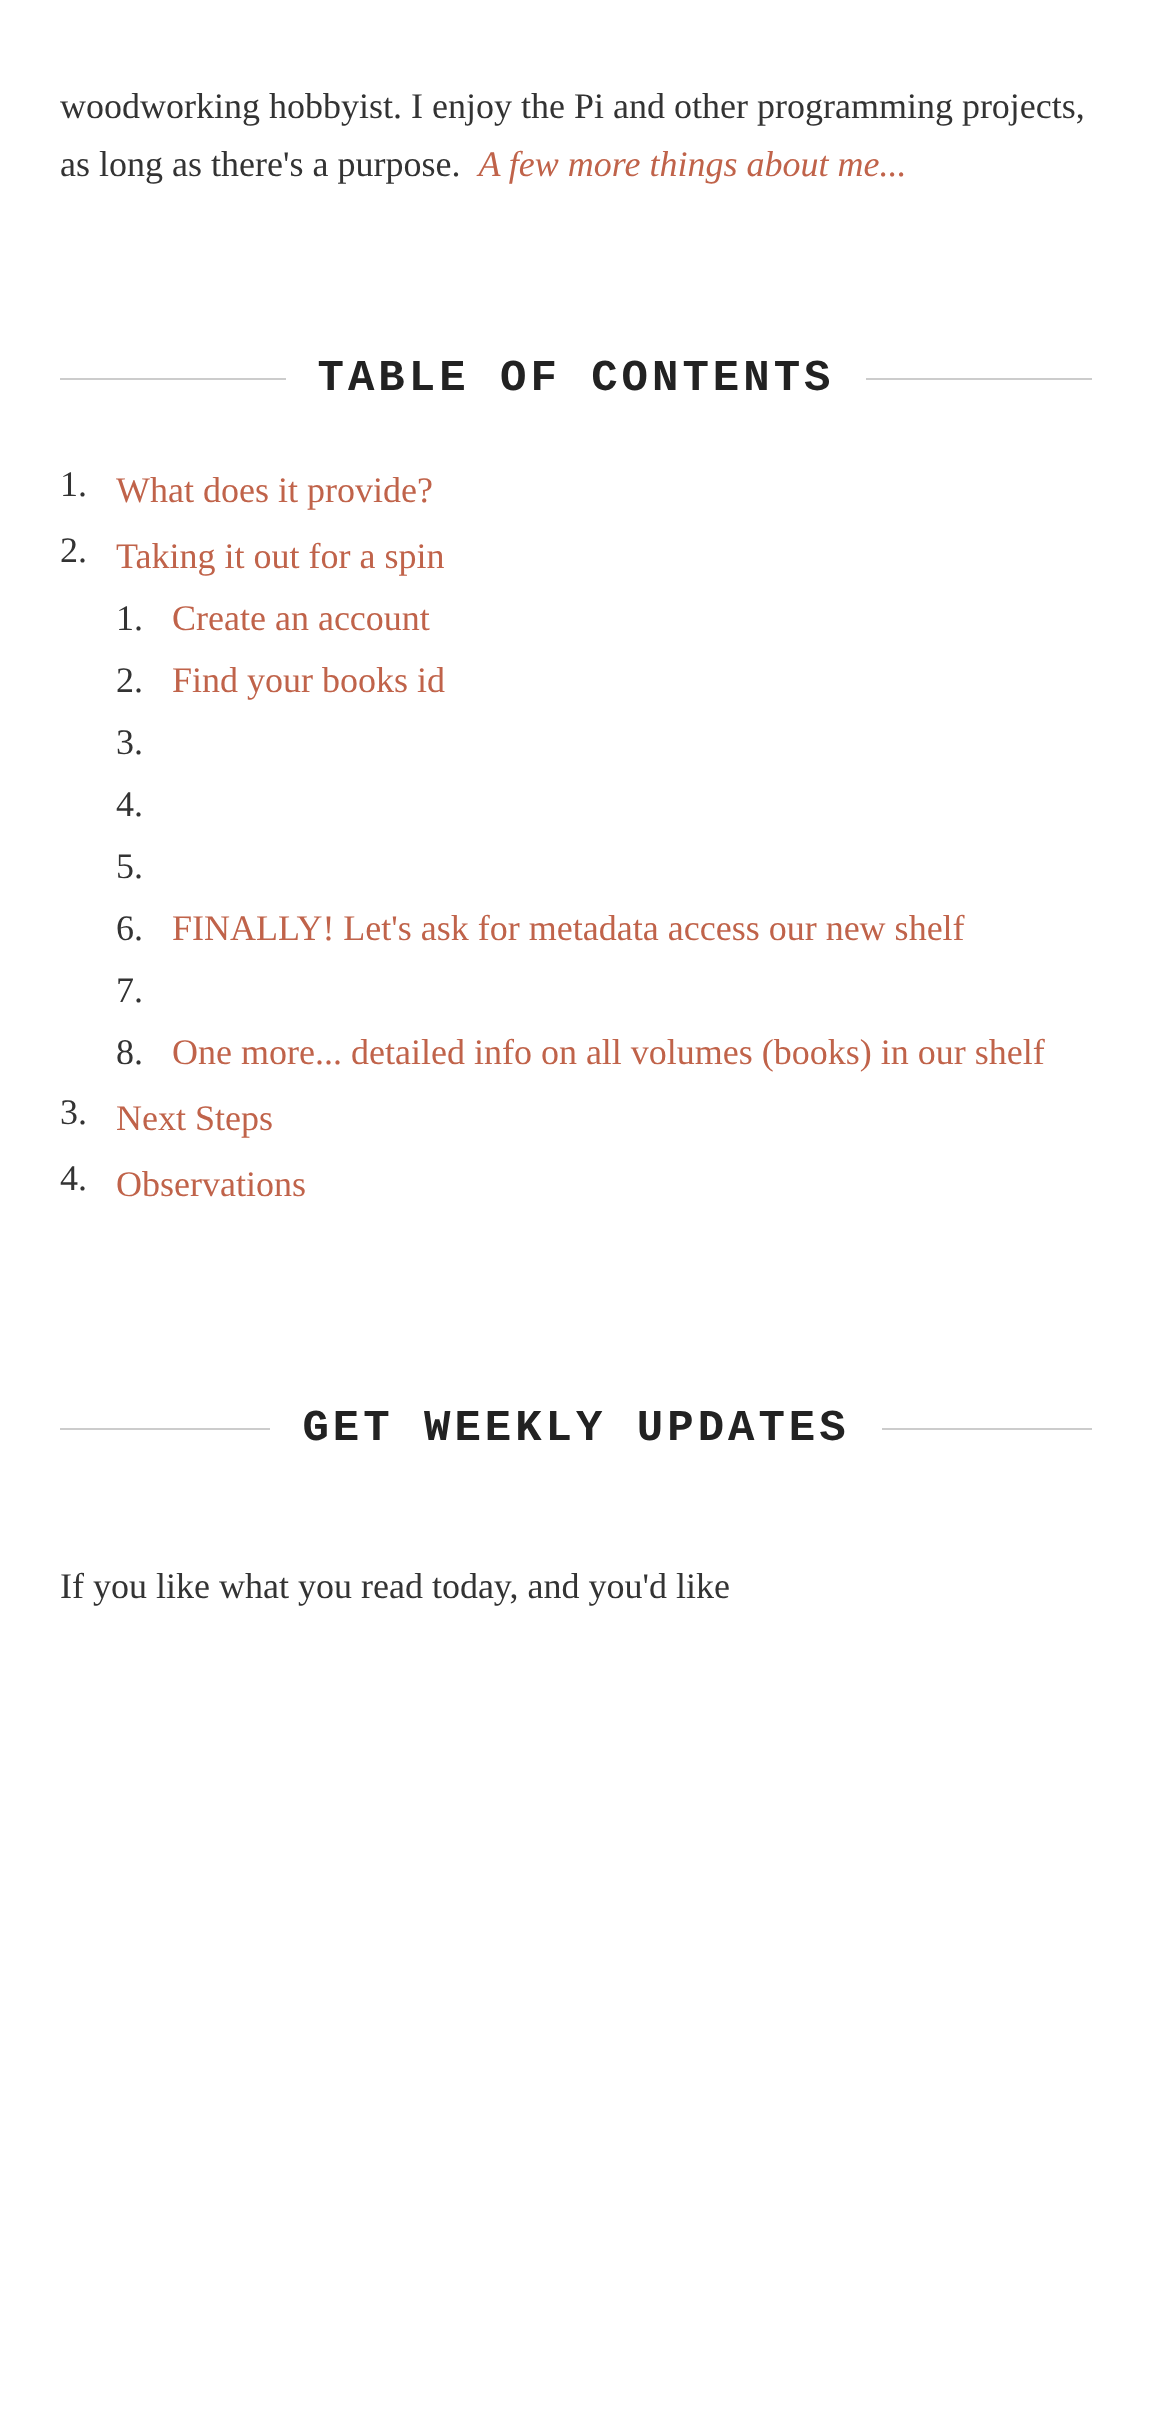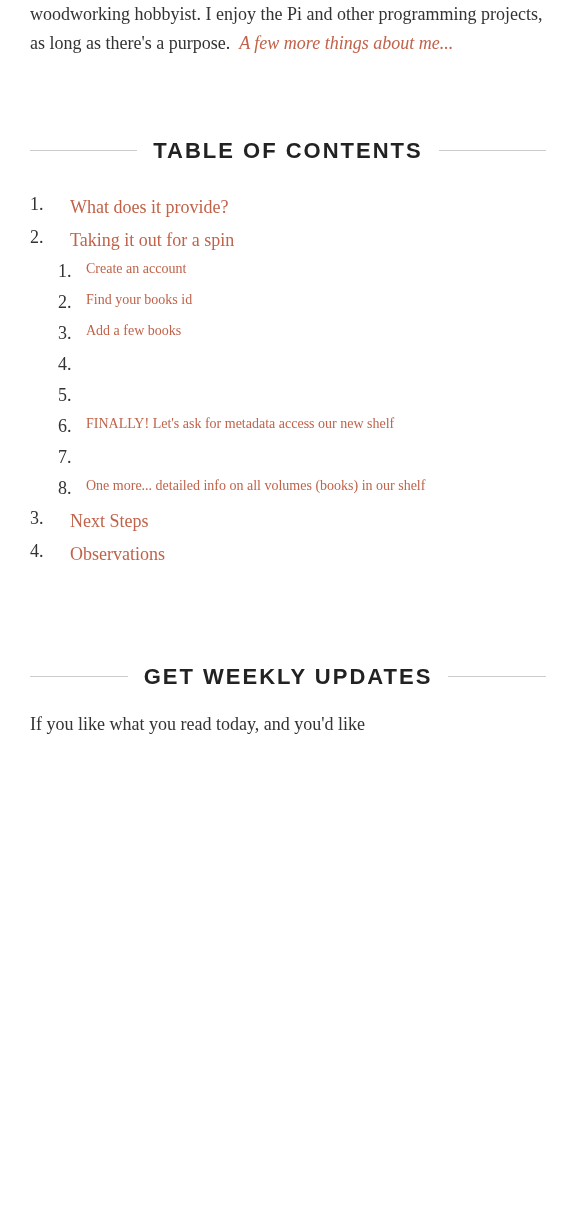--- a/index.html
+++ b/index.html
@@ -12,20 +12,21 @@
       font-family: Georgia, 'Times New Roman', serif;
       font-size: 18px;
       color: #333;
       background: #fff;
       width: 576px;
       min-height: 1212px;
     }
 
     .intro-section {
       padding: 0 30px 30px 30px;
+      margin-top: 39px;
     }
 
     .intro-text {
       font-size: 18px;
       line-height: 1.6;
       color: #333;
     }
 
     .intro-link {
       color: #c0634a;
@@ -40,21 +41,21 @@
       padding: 20px 30px 10px 30px;
     }
 
     .divider-line {
       flex: 1;
       height: 1px;
       background: #ccc;
     }
 
     .section-title {
-      font-family: Liberation Sans, sans-serif;
+      font-family: Liberation Mono, monospace;
       font-size: 22px;
       font-weight: 900;
       letter-spacing: 2px;
       text-transform: uppercase;
       color: #222;
       padding: 0 16px;
       text-align: center;
     }
 
     .toc-section {
@@ -83,21 +84,20 @@
       color: #333;
       min-width: 28px;
       font-size: 18px;
     }
 
     .toc-top-level a {
       color: #c0634a;
       text-decoration: none;
       font-size: 18px;
       line-height: 1.5;
-      margin-left: 12px;
     }
 
     .toc-sub-list {
       list-style: none;
       padding: 0;
       margin: 4px 0 4px 28px;
     }
 
     .toc-sub-item {
       display: flex;
@@ -108,30 +108,31 @@
     .toc-sub-item .sub-num {
       color: #333;
       min-width: 28px;
       font-size: 18px;
       line-height: 1.5;
     }
 
     .toc-sub-item a {
       color: #c0634a;
       text-decoration: none;
-      font-size: 14px;
+      font-size: 18px;
       line-height: 1.5;
       font-family: Liberation Serif, serif;
     }
 
     .weekly-intro {
       padding: 0 30px;
       font-size: 18px;
       line-height: 1.6;
       color: #333;
+      margin-top: 32px;
     }
 
     .spacer {
       height: 30px;
     }
   </style>
 </head>
 <body>
 
 <div class="intro-section">
@@ -170,21 +171,20 @@
         <li class="toc-sub-item">
           <span class="sub-num">1.</span>
           <a href="#">Create an account</a>
         </li>
         <li class="toc-sub-item">
           <span class="sub-num">2.</span>
           <a href="#">Find your books id</a>
         </li>
         <li class="toc-sub-item">
           <span class="sub-num">3.</span>
-          <a href="#">Add a few books</a>
         </li>
         <li class="toc-sub-item">
           <span class="sub-num">4.</span>
         </li>
         <li class="toc-sub-item">
           <span class="sub-num">5.</span>
         </li>
         <li class="toc-sub-item">
           <span class="sub-num">6.</span>
           <a href="#">FINALLY! Let's ask for metadata access our new shelf</a>

